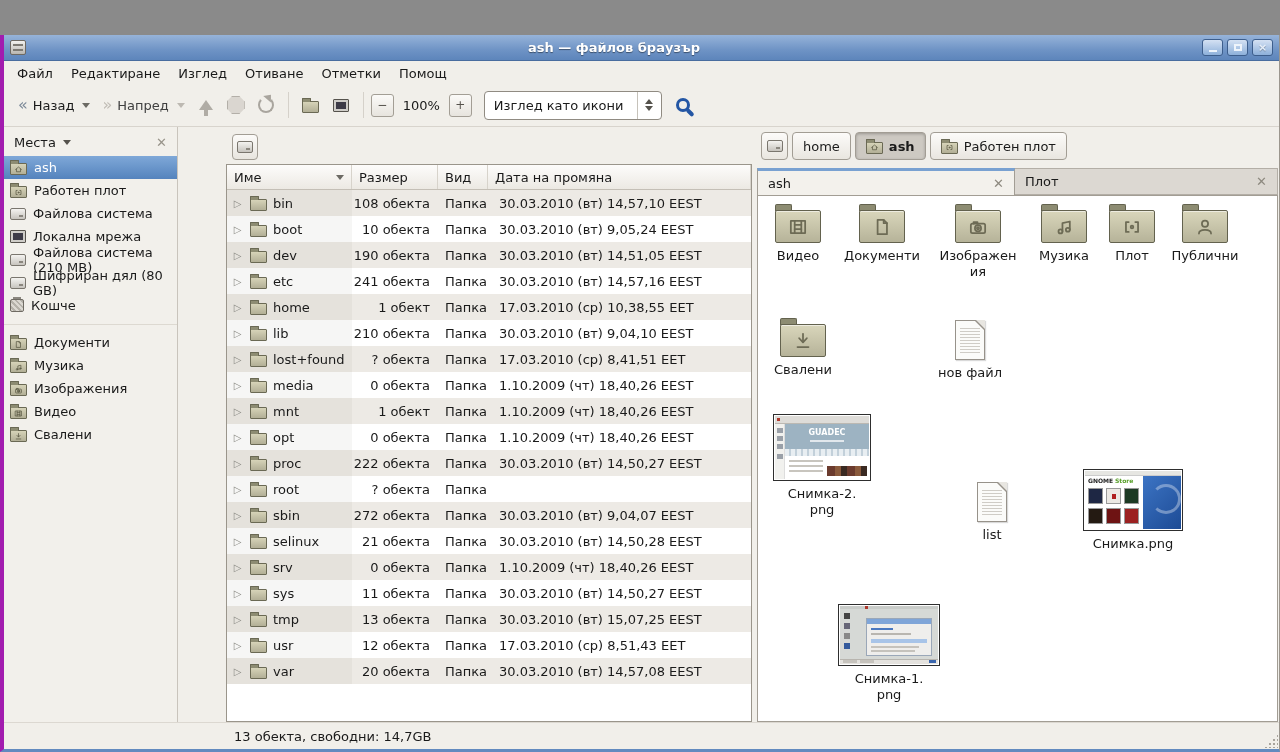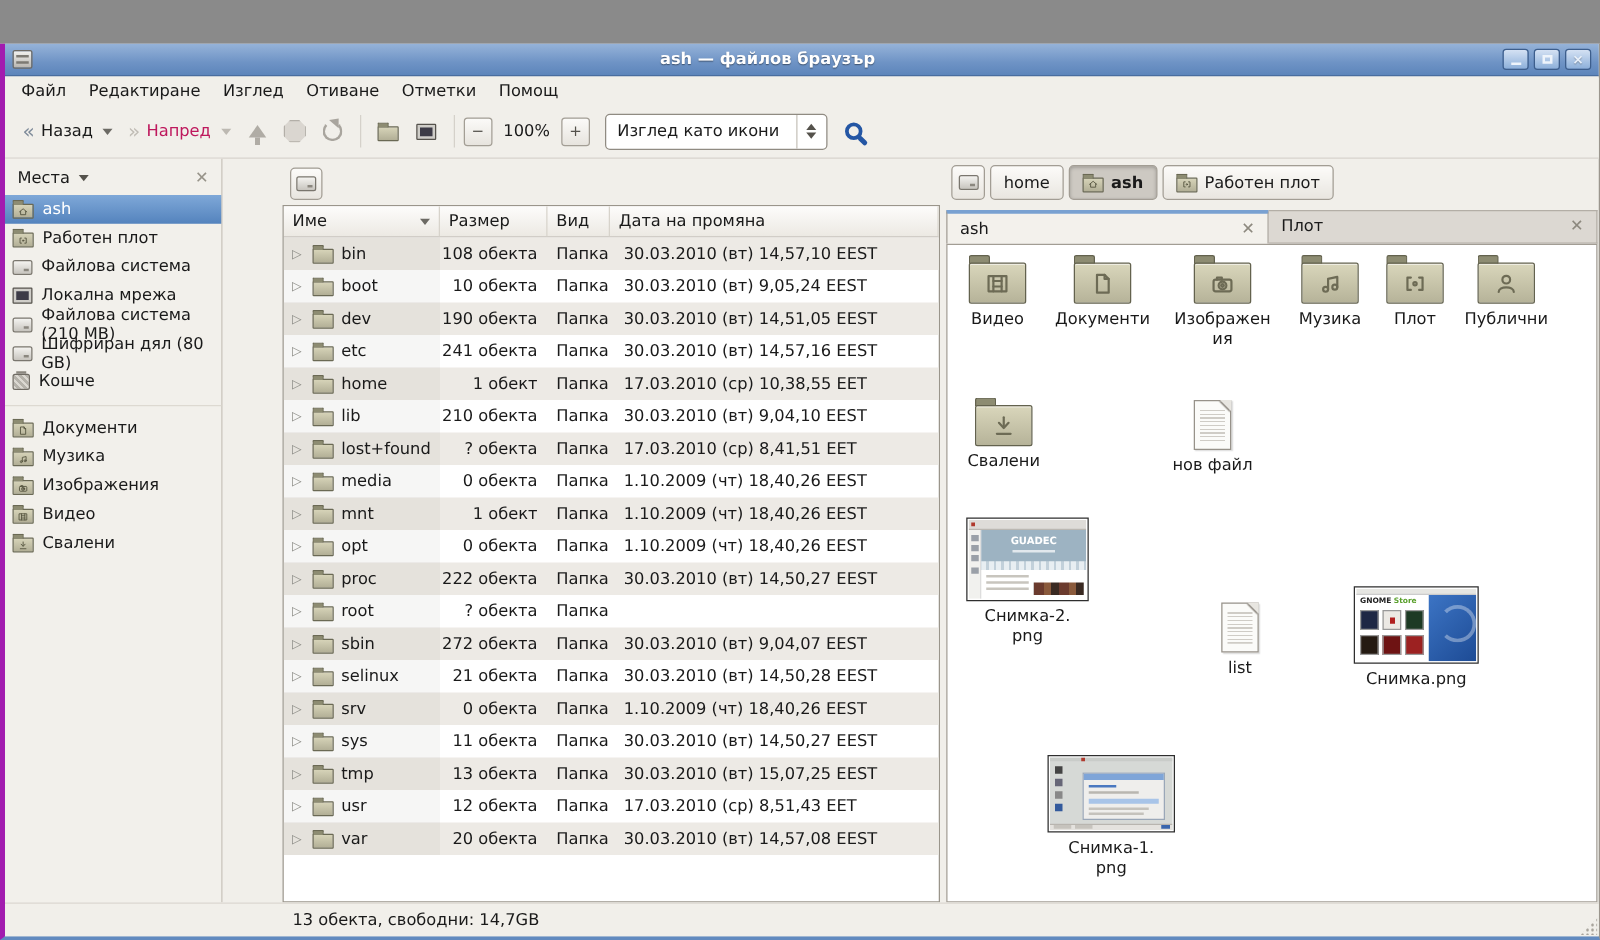--- a/index.html
+++ b/index.html
@@ -31,21 +31,21 @@
   
   .menubar { position:absolute; top:27px; left:0; right:0; height:22px; background:#f1efea;
              display:flex; align-items:center; padding-left:4px; }
   .menu-item { padding:2px 9px; cursor:default; }
 
   
   .toolbar { position:absolute; top:49px; left:0; right:0; height:43px; background:#f1efea;
              border-bottom:1px solid #d8d4cd; display:flex; align-items:center; padding:0 8px; }
   .tbtn { height:32px; display:flex; align-items:center; gap:5px; padding:0 6px; border-radius:4px; }
   .tbtn .lbl { font-size:13px; }
-  .tbtn.disabled .lbl { color:#be185d; }
+  .tbtn.disabled .lbl { color:#404040; }
   .chev { font-size:16px; color:#7d8a99; line-height:1; }
   .chev.gray { color:#c0bcb5; }
   .dd-arrow { width:0; height:0; border-left:4px solid transparent; border-right:4px solid transparent;
               border-top:5px solid #6c6a64; margin-left:3px; }
   .dd-arrow.gray { border-top-color:#bdb9b2; }
   .tool-ico { width:30px; height:30px; display:flex; align-items:center; justify-content:center; }
   .tool-sep { width:1px; height:26px; background:#d5d1ca; margin:0 7px; }
   .oct { width:18px; height:18px; background:#dad6d0; border:1px solid #b3afa8;
          clip-path:polygon(30% 0,70% 0,100% 30%,100% 70%,70% 100%,30% 100%,0 70%,0 30%); }
   .reload-ico { width:16px; height:16px; border:2.5px solid #a9a59e; border-radius:50%;

